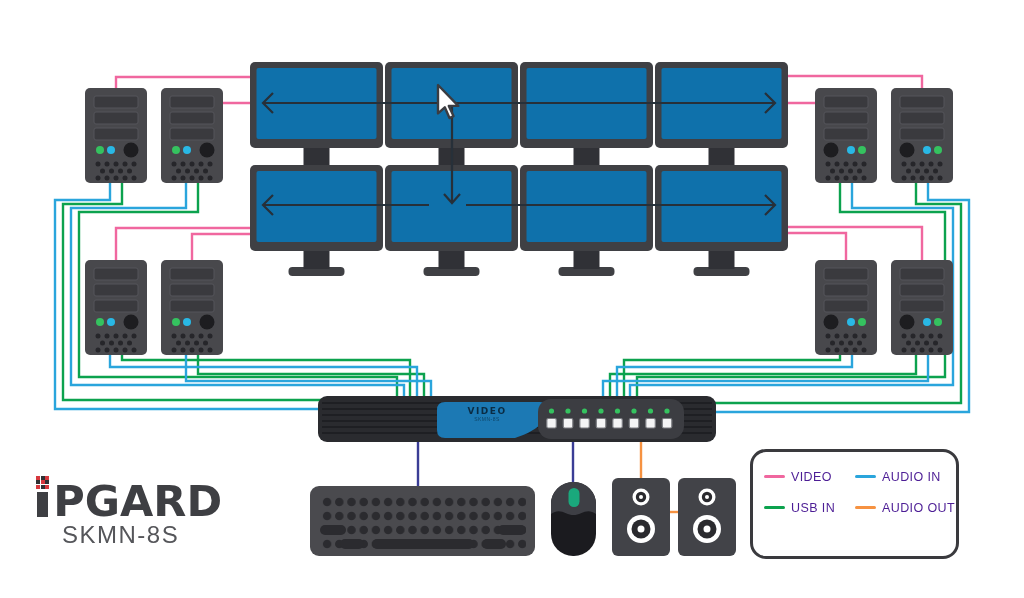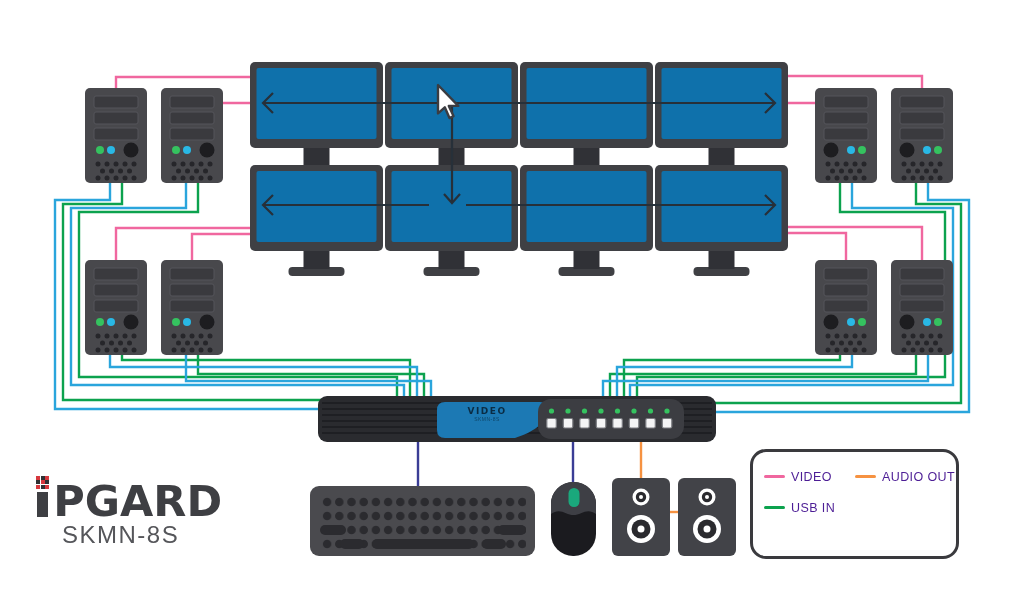--- a/index.html
+++ b/index.html
@@ -312,17 +312,21 @@
       <span class="lg-swatch" style="background: rgb(240, 103, 159);"></span>
       <span class="lg-label">VIDEO</span>
     </div>
     <div class="lg-row">
       <span class="lg-swatch" style="background: rgb(12, 162, 78);"></span>
       <span class="lg-label">USB IN</span>
     </div>
   </div>
   <div class="lg-col lg-col2">
     <div class="lg-row">
+      <span class="lg-swatch" style="background: rgb(42, 165, 220);"></span>
+      <span class="lg-label">AUDIO IN</span>
+    </div>
+    <div class="lg-row">
       <span class="lg-swatch" style="background: rgb(246, 146, 65);"></span>
       <span class="lg-label">AUDIO OUT</span>
     </div>
   </div>
 </div>
 
 </body></html>

